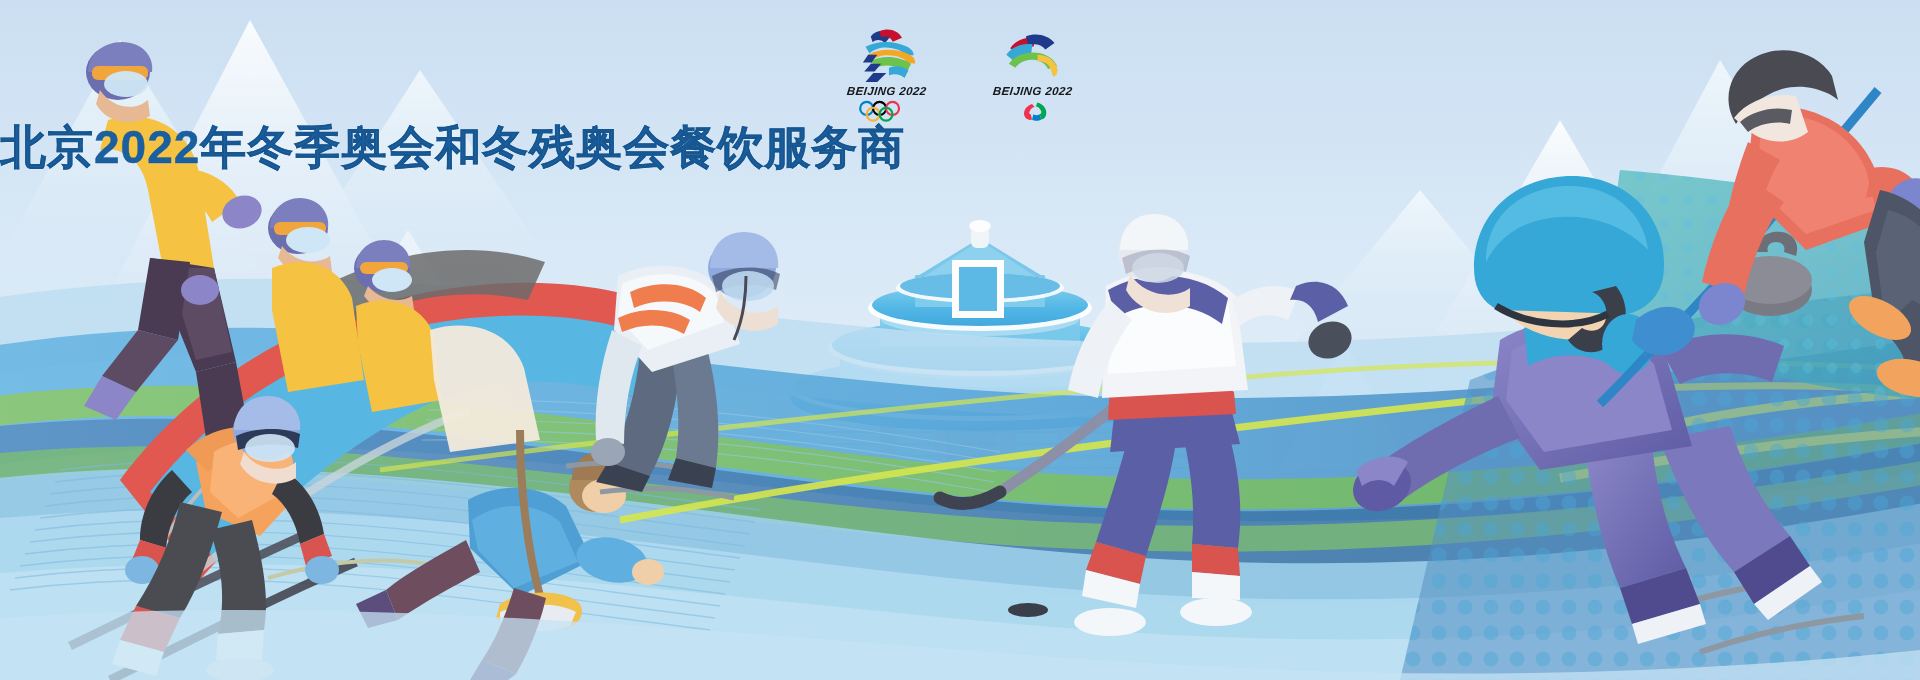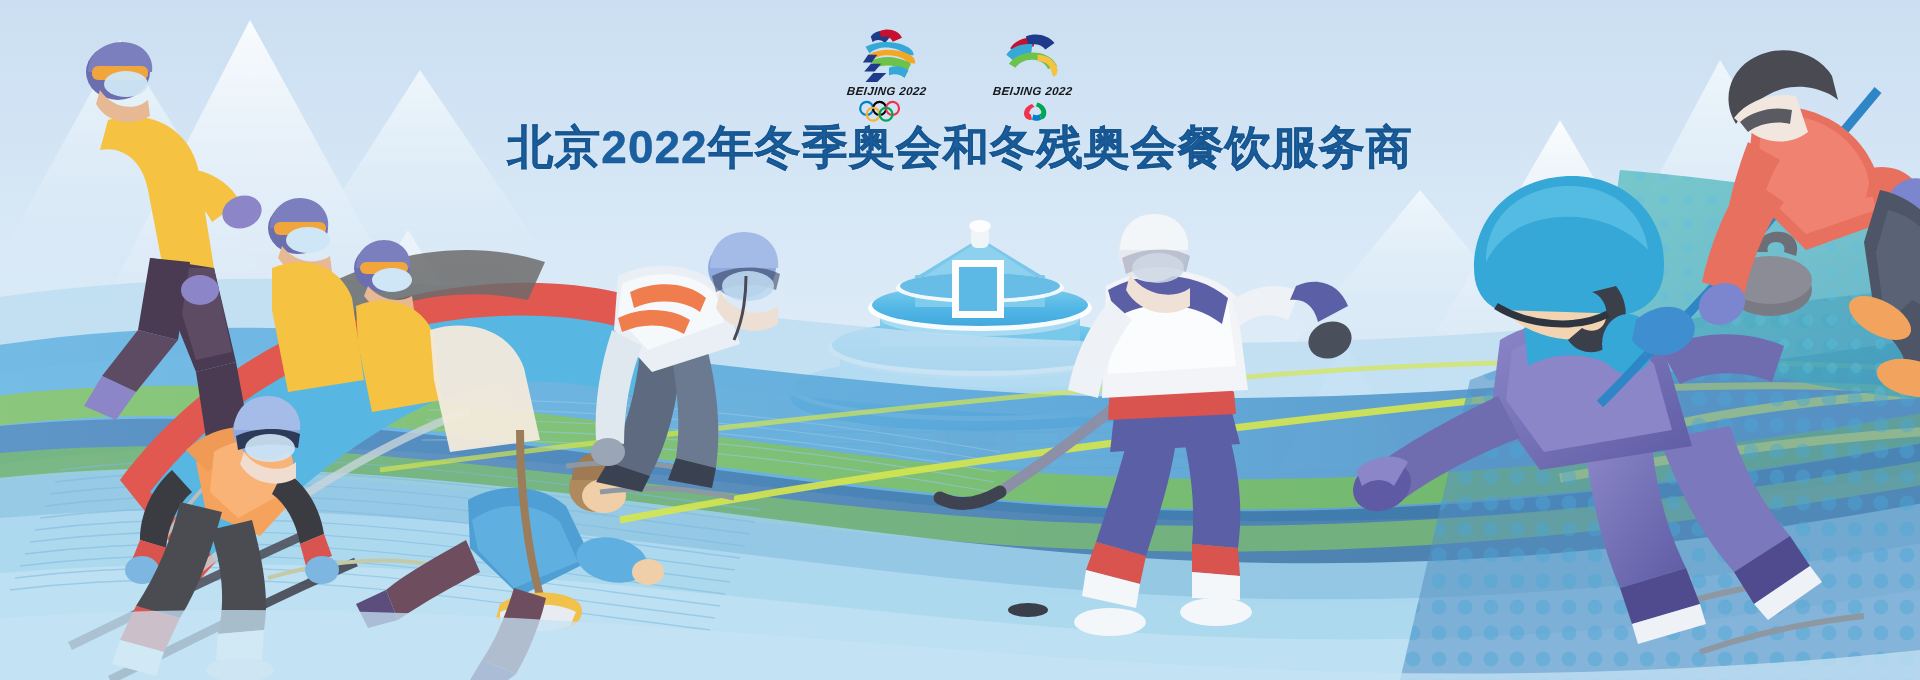--- a/index.html
+++ b/index.html
@@ -24,21 +24,21 @@
   .emblem .mark{width:74px;height:56px;}
   .emblem .wordmark{
     font-size:11.5px;font-weight:700;font-style:italic;letter-spacing:.4px;
     color:#16181c;white-space:nowrap;transform:skewX(-6deg);
   }
   .emblem .rings{height:22px;}
 
   
   #title{
     position:absolute;top:124px;left:0;right:0;
-    text-align:center;z-index:45;
+    z-index:45;
     font-size:46px;line-height:1;font-weight:700;
     letter-spacing:1px;
     color:#1a5fa0;
     -webkit-text-stroke:0.4px #17558f;
     text-shadow:0 1px 0 rgba(255,255,255,.25);
     white-space:nowrap;
   }
 </style>
 </head>
 <body>

